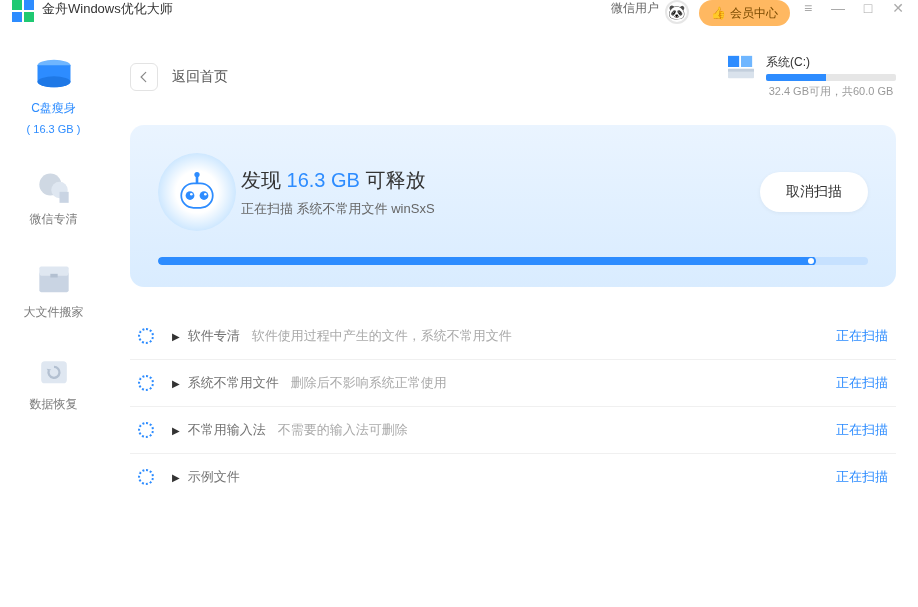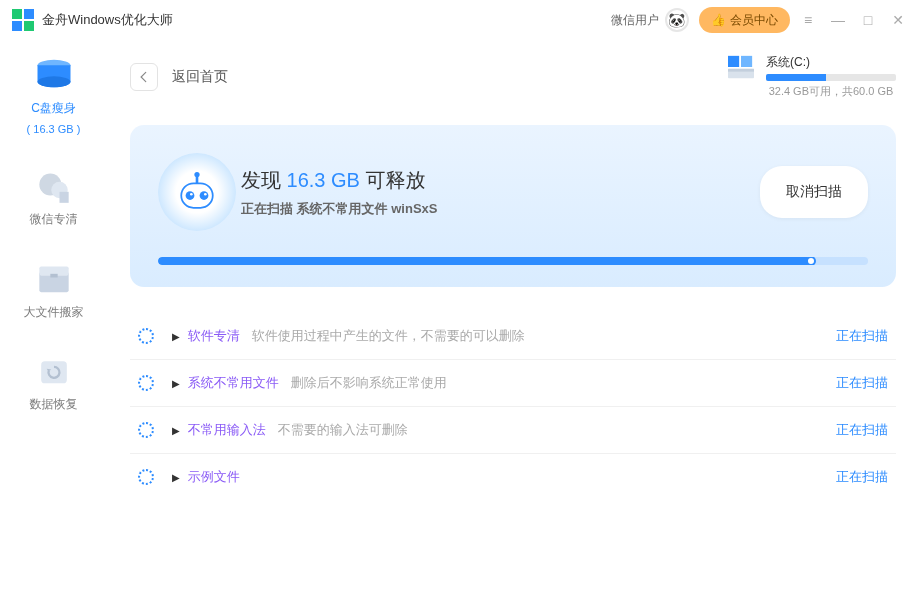--- a/index.html
+++ b/index.html
@@ -1,18 +1,18 @@
 <!DOCTYPE html>
 <html><head>
 <meta charset="utf-8">
 <style>
 * { margin: 0; padding: 0; box-sizing: border-box; font-family: "Microsoft YaHei", -apple-system, sans-serif; }
 body { width: 918px; height: 607px; background: #fff; overflow: hidden; }
 
-.titlebar { height: 40px; display: flex; align-items: center; padding: 0 12px; background: #fff; }
+.titlebar { height: 40px; display: flex; align-items: flex-start; padding: 0 12px; background: #fff; }
 .app-logo { width: 22px; height: 22px; margin-right: 8px; display: grid; grid-template-columns: 1fr 1fr; grid-template-rows: 1fr 1fr; gap: 2px; }
 .app-logo span:nth-child(1){ background:#1fc972; }
 .app-logo span:nth-child(2){ background:#2d8cff; }
 .app-logo span:nth-child(3){ background:#2d8cff; }
 .app-logo span:nth-child(4){ background:#1fc972; }
 .app-title { font-size: 13px; color: #333; }
 .titlebar-spacer { flex: 1; }
 .user-label { font-size: 12px; color: #666; margin-right: 6px; margin-left: 24px; }
 .avatar { width: 24px; height: 24px; border-radius: 50%; border: 2px solid #e6e6e6; display:flex; align-items:center; justify-content:center; font-size:14px; margin-right:10px; background:#fff;}
 .vip-btn { background:#ffb861; color:#7a4a00; border:none; border-radius:14px; height:26px; padding:0 12px; font-size:12px; display:flex; align-items:center; gap:4px; cursor:pointer; margin-right:10px;}
@@ -40,34 +40,34 @@
 .drive-bar-fill { height:100%; background:#2d8cff; }
 .drive-sub { font-size:11px; color:#999;text-align:center; }
 
 .banner { margin: 18px 22px 10px 22px; background: linear-gradient(180deg,#eaf4ff 0%, #d9ecff 100%); border-radius:14px; padding: 28px 28px 22px 28px; position:relative;}
 .banner-row { display:flex; align-items:center; gap:5px;}
 .bot-icon { width:78px; height:78px; border-radius:50%; background:radial-gradient(circle,#fff 38%, #cfe8ff 70%, rgba(207,232,255,0) 74%); display:flex; align-items:center; justify-content:center; position:relative;}
 .bot-icon svg { width:56px; height:56px; }
 .banner-text { flex:1; }
 .banner-title { font-size:20px; color:#333; font-weight:400;}
 .banner-title .hl { color:#2d8cff; }
-.banner-sub { font-size:13px; color:#666; margin-top:6px;font-weight:bold;}
-.cancel-btn { background:#fff; border:none; border-radius:22px; height:52px; padding:0 26px; font-size:14px; color:#333; cursor:pointer; box-shadow:0 1px 4px rgba(0,0,0,0.05);}
+.banner-sub { font-size:13px; color:#666; margin-top:6px;}
+.cancel-btn { background:#fff; border:none; border-radius:22px; height:40px; padding:0 26px; font-size:14px; color:#333; cursor:pointer; box-shadow:0 1px 4px rgba(0,0,0,0.05);}
 .progress { margin-top:26px; height:8px; background:#c6e1ff; border-radius:5px; overflow:hidden; position:relative;}
 .progress-fill { height:100%; background:#2d8cff; border-radius:5px;}
 .progress-knob { position:absolute; top:-1px; width:10px; height:10px; border-radius:50%; background:#fff; border:2px solid #2d8cff;}
 
 .list { padding: 16px 22px; }
 .list-row { display:flex; align-items:center; padding:14px 8px; border-bottom:1px solid #f0f0f0;}
 .list-row:last-child { border-bottom:none; }
 .spinner { width:16px; height:16px; margin-right:18px; position:relative;}
 .spinner::before { content:""; position:absolute; inset:0; border-radius:50%; border:2px dotted #2d8cff; animation: spin 1.2s linear infinite;}
 @keyframes spin { to { transform: rotate(360deg);} }
 .tri { color:#333; font-size:10px; margin-right:8px;}
-.row-title { font-size:13px; color:#8b5cf6; font-weight:500; margin-right:12px;}
+.row-title { font-size:13px; color:#737373; font-weight:500; margin-right:12px;}
 .row-desc { font-size:13px; color:#aaa; }
 .row-spacer { flex:1; }
 .row-status { font-size:13px; color:#2d8cff; }
 
 </style>
 </head>
 <body>
 
 <div class="titlebar">
   <div class="app-logo">
@@ -194,21 +194,21 @@
         <div class="progress-fill" id="prog-fill" style="width: 92%;"></div>
         <div class="progress-knob" id="prog-knob" style="left: calc(92% - 5px);"></div>
       </div>
     </div>
 
     <div class="list">
       <div class="list-row">
         <div class="spinner"></div>
         <span class="tri">▶</span>
         <span class="row-title">软件专清</span>
-        <span class="row-desc">软件使用过程中产生的文件，不需要的可以删除</span>
+        <span class="row-desc">软件使用过程中产生的文件，系统不常用文件</span>
         <div class="row-spacer"></div>
         <span class="row-status">正在扫描</span>
       </div>
       <div class="list-row">
         <div class="spinner"></div>
         <span class="tri">▶</span>
         <span class="row-title">系统不常用文件</span>
         <span class="row-desc">删除后不影响系统正常使用</span>
         <div class="row-spacer"></div>
         <span class="row-status">正在扫描</span>

